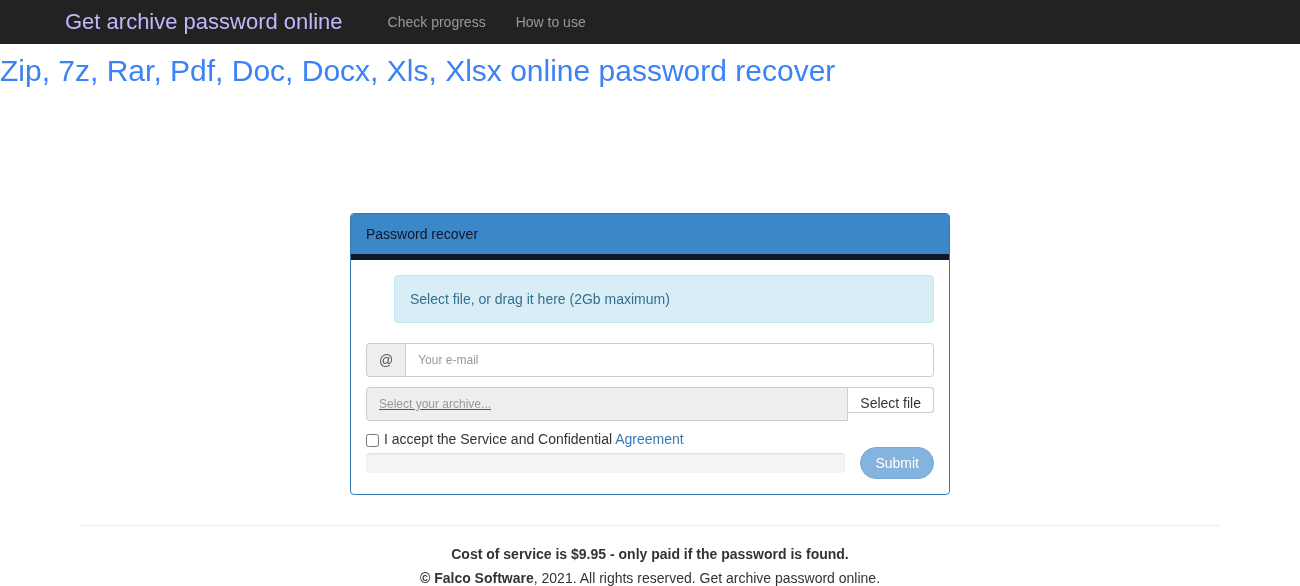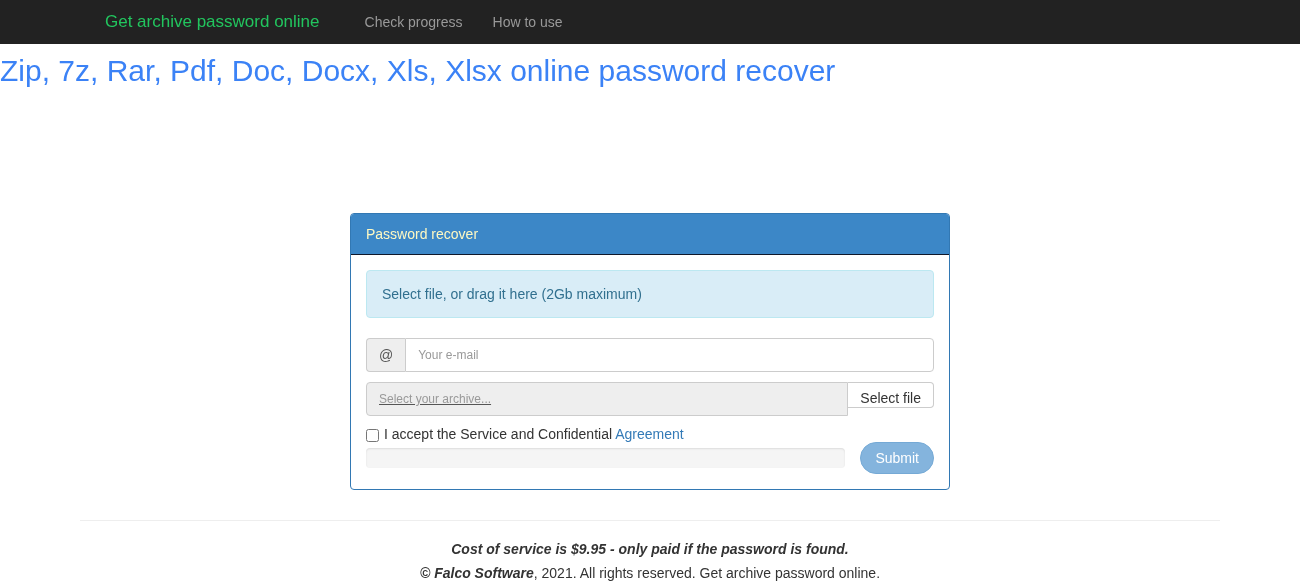--- a/index.html
+++ b/index.html
@@ -20,26 +20,25 @@
       padding: 0 15px;
     }
     .navbar-inner {
       max-width: 1170px;
       margin: 0 auto;
       display: flex;
       align-items: center;
       height: 44px;
     }
     .navbar-brand {
-      color: #22c55e;
-      font-size: 17px;
+      color: #c4b5fd;
+      font-size: 22px;
       padding: 0 15px 0 0;
       margin-right: 15px;
       text-decoration: none;
-      margin-left: 40px;
     }
     .navbar-nav {
       display: flex;
       list-style: none;
     }
     .navbar-nav a {
       color: #999;
       font-size: 14px;
       padding: 0 15px;
       text-decoration: none;
@@ -60,36 +59,37 @@
     }
     .panel {
       max-width: 600px;
       margin: 125px auto 0;
       border: 1px solid #3278b3;
       border-radius: 4px;
       background: #fff;
     }
     .panel-heading {
       background: #3c87c7;
-      color: #fef9c3;
+      color: #0f172a;
       padding: 12px 15px;
-      border-bottom: 1px solid #0f172a;
+      border-bottom: 6px solid #0f172a;
       border-radius: 3px 3px 0 0;
       font-size: 14px;
     }
     .panel-body {
       padding: 15px;
     }
     .alert-info {
       background: #d9edf7;
       border: 1px solid #bce8f1;
       color: #31708f;
       padding: 15px;
       border-radius: 4px;
       margin-bottom: 20px;
+      margin-left: 28px;
     }
     .input-group {
       display: flex;
       width: 100%;
       margin-bottom: 10px;
     }
     .input-group-addon {
       background: #eee;
       border: 1px solid #ccc;
       border-right: none;
@@ -176,21 +176,20 @@
       margin: 30px 0 20px;
     }
     .footer-text {
       text-align: center;
       font-size: 14px;
       color: #333;
       margin: 8px 0;
     }
     .footer-text strong {
       font-weight: bold;
-      font-style: italic;
     }
   </style>
 </head>
 <body>
 
 <nav class="navbar">
   <div class="navbar-inner">
     <a href="#" class="navbar-brand">Get archive password online</a>
     <ul class="navbar-nav">
       <li>

